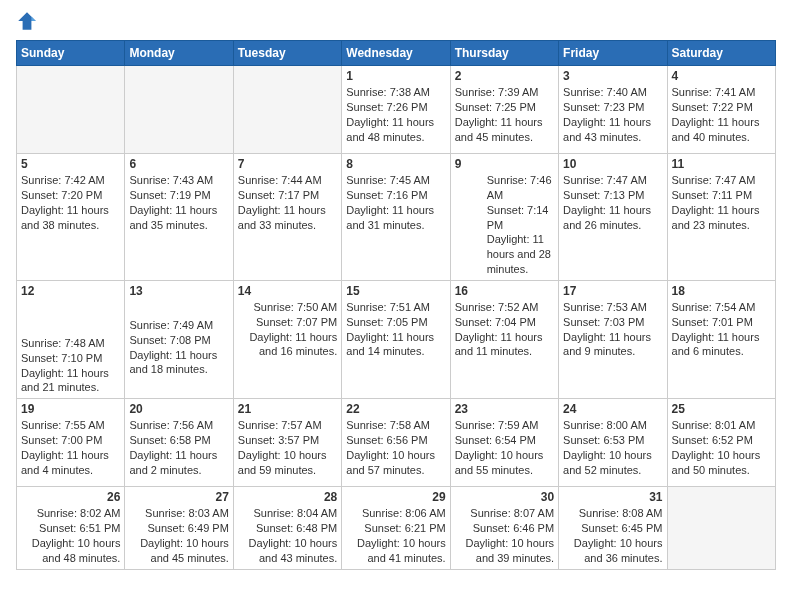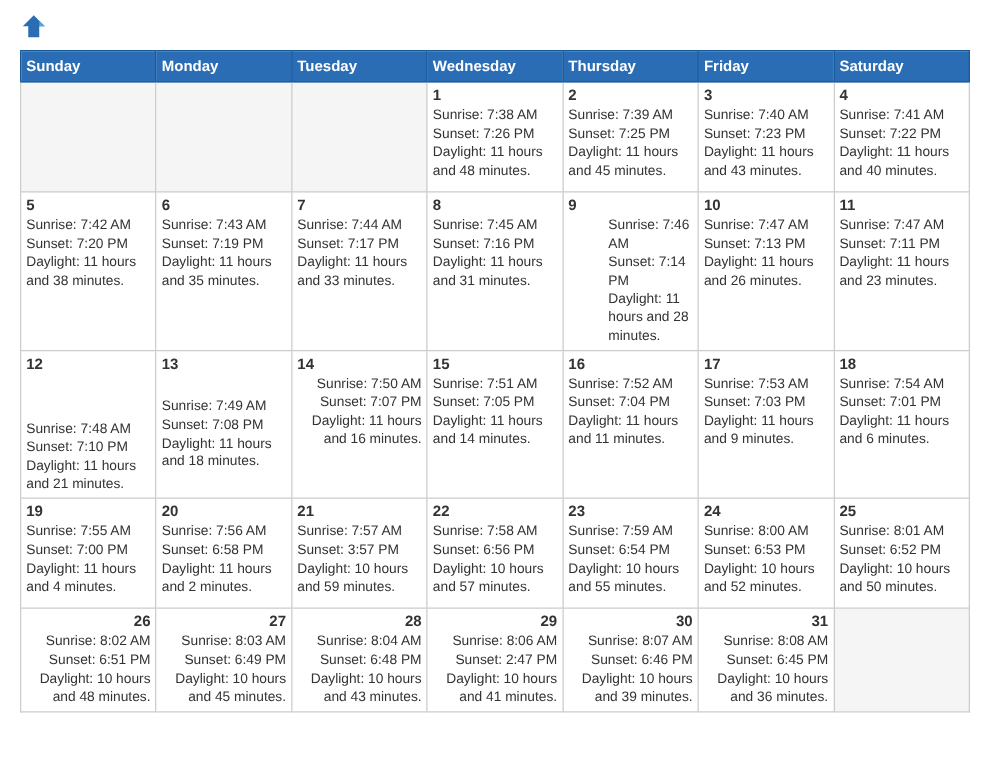--- a/index.html
+++ b/index.html
@@ -310,21 +310,21 @@
           </td>
           <td>
             <span class="day-num">28</span>
             <div class="day-info" style="white-space: pre-line;">Sunrise: 8:04 AM
 Sunset: 6:48 PM
 Daylight: 10 hours and 43 minutes.</div>
           </td>
           <td>
             <span class="day-num">29</span>
             <div class="day-info" style="white-space: pre-line;">Sunrise: 8:06 AM
-Sunset: 2:47 PM
+Sunset: 6:21 PM
 Daylight: 10 hours and 41 minutes.</div>
           </td>
           <td>
             <span class="day-num">30</span>
             <div class="day-info" style="white-space: pre-line;">Sunrise: 8:07 AM
 Sunset: 6:46 PM
 Daylight: 10 hours and 39 minutes.</div>
           </td>
           <td>
             <span class="day-num">31</span>

